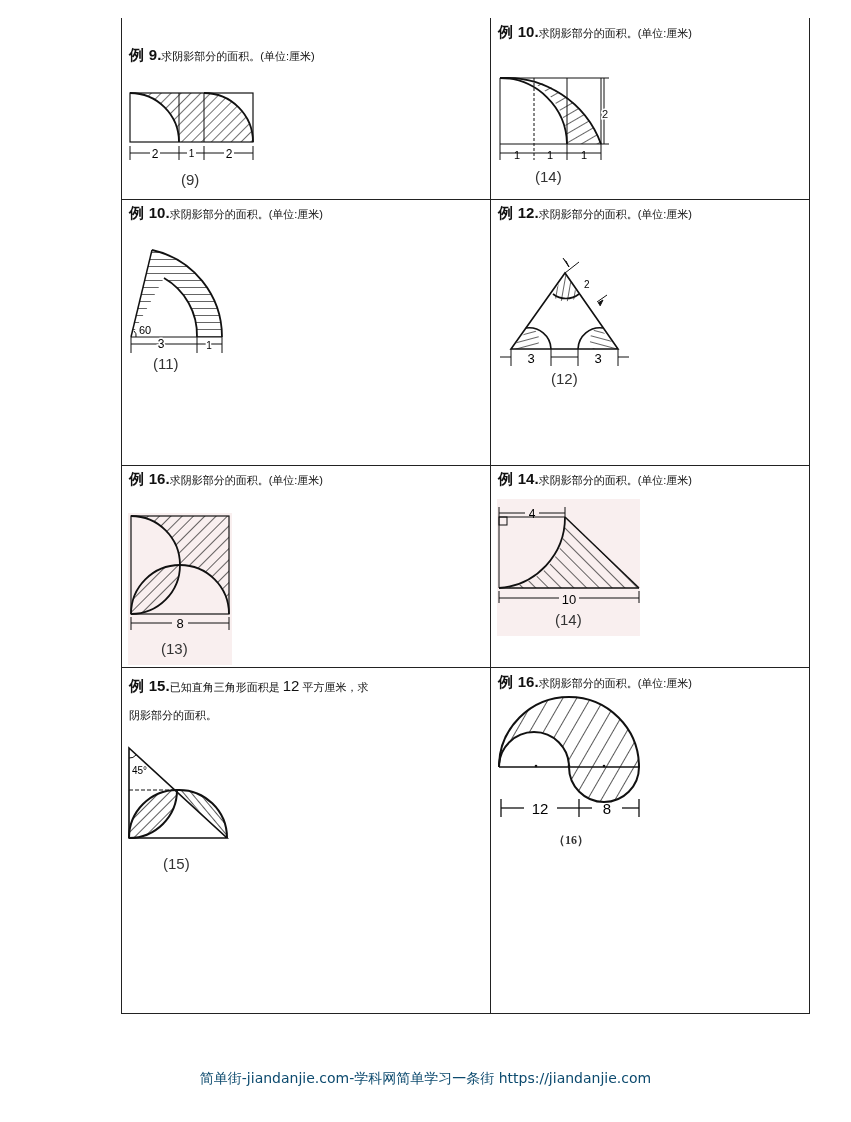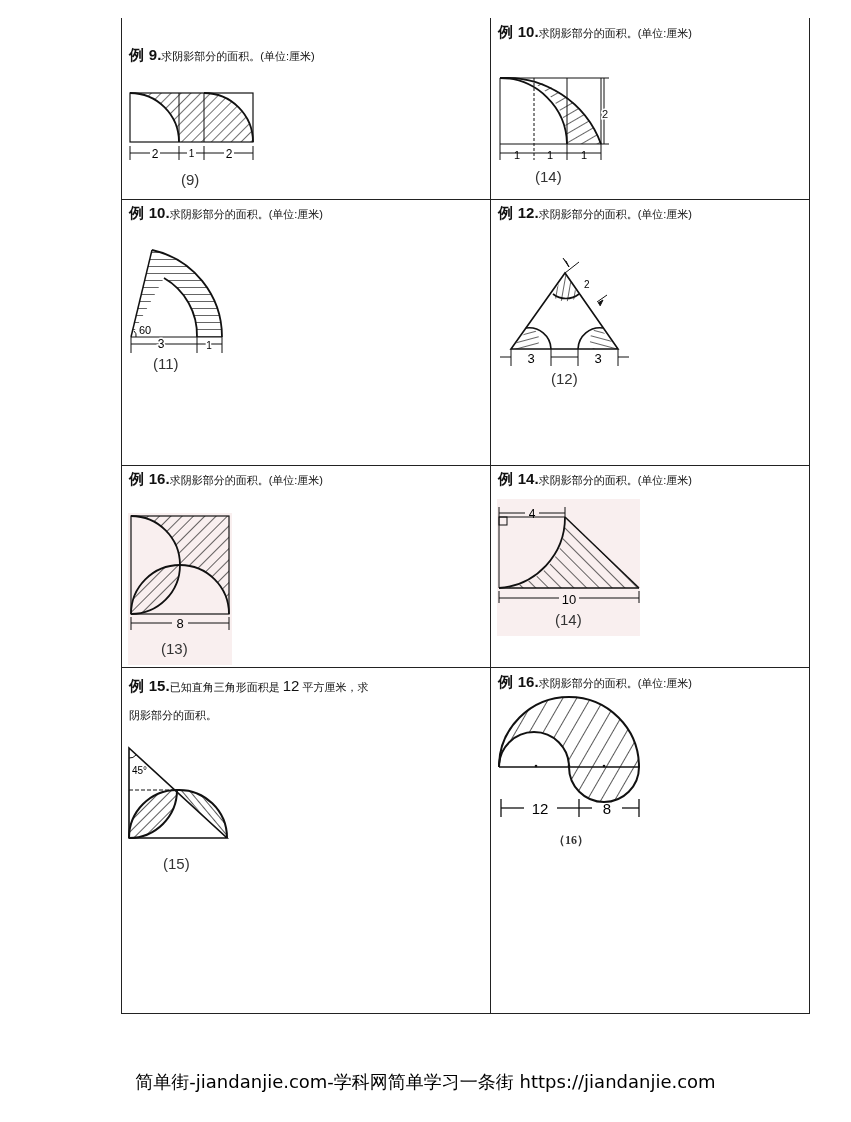--- a/index.html
+++ b/index.html
@@ -9,21 +9,21 @@
   .vline { position:absolute; background:#222; width:1px; }
   .hline { position:absolute; background:#222; height:1px; }
   .cell { position:absolute; }
   .q { position:absolute; font-size:15px; line-height:26px; white-space:nowrap; }
   .q b { font-family:"Liberation Sans", sans-serif; font-weight:bold; }
   .q .n { font-family:"Liberation Sans", sans-serif; font-weight:bold; }
   .q .t { font-family:Liberation Sans, sans-serif; font-size:11px;margin-top:25px; }
   .fig { position:absolute; }
   .cap { position:absolute; font-family:"Liberation Sans", sans-serif; font-size:15px; color:#333; }
   .footer { position:absolute; left:0; width:851px; top:1070px; text-align:center;
-            font-size:18px; color:#000000; font-family:"DejaVu Sans", sans-serif; }
+            font-size:14px; color:#0c4a6e; font-family:"DejaVu Sans", sans-serif; }
   svg text { font-family:"Liberation Sans", sans-serif; }
 </style>
 </head>
 <body>
 
 <div class="table">
 
   <div class="vline" style="left:0;top:0;height:996px;"></div>
   <div class="vline" style="left:369px;top:0;height:996px;"></div>
   <div class="vline" style="left:688px;top:0;height:996px;"></div>

